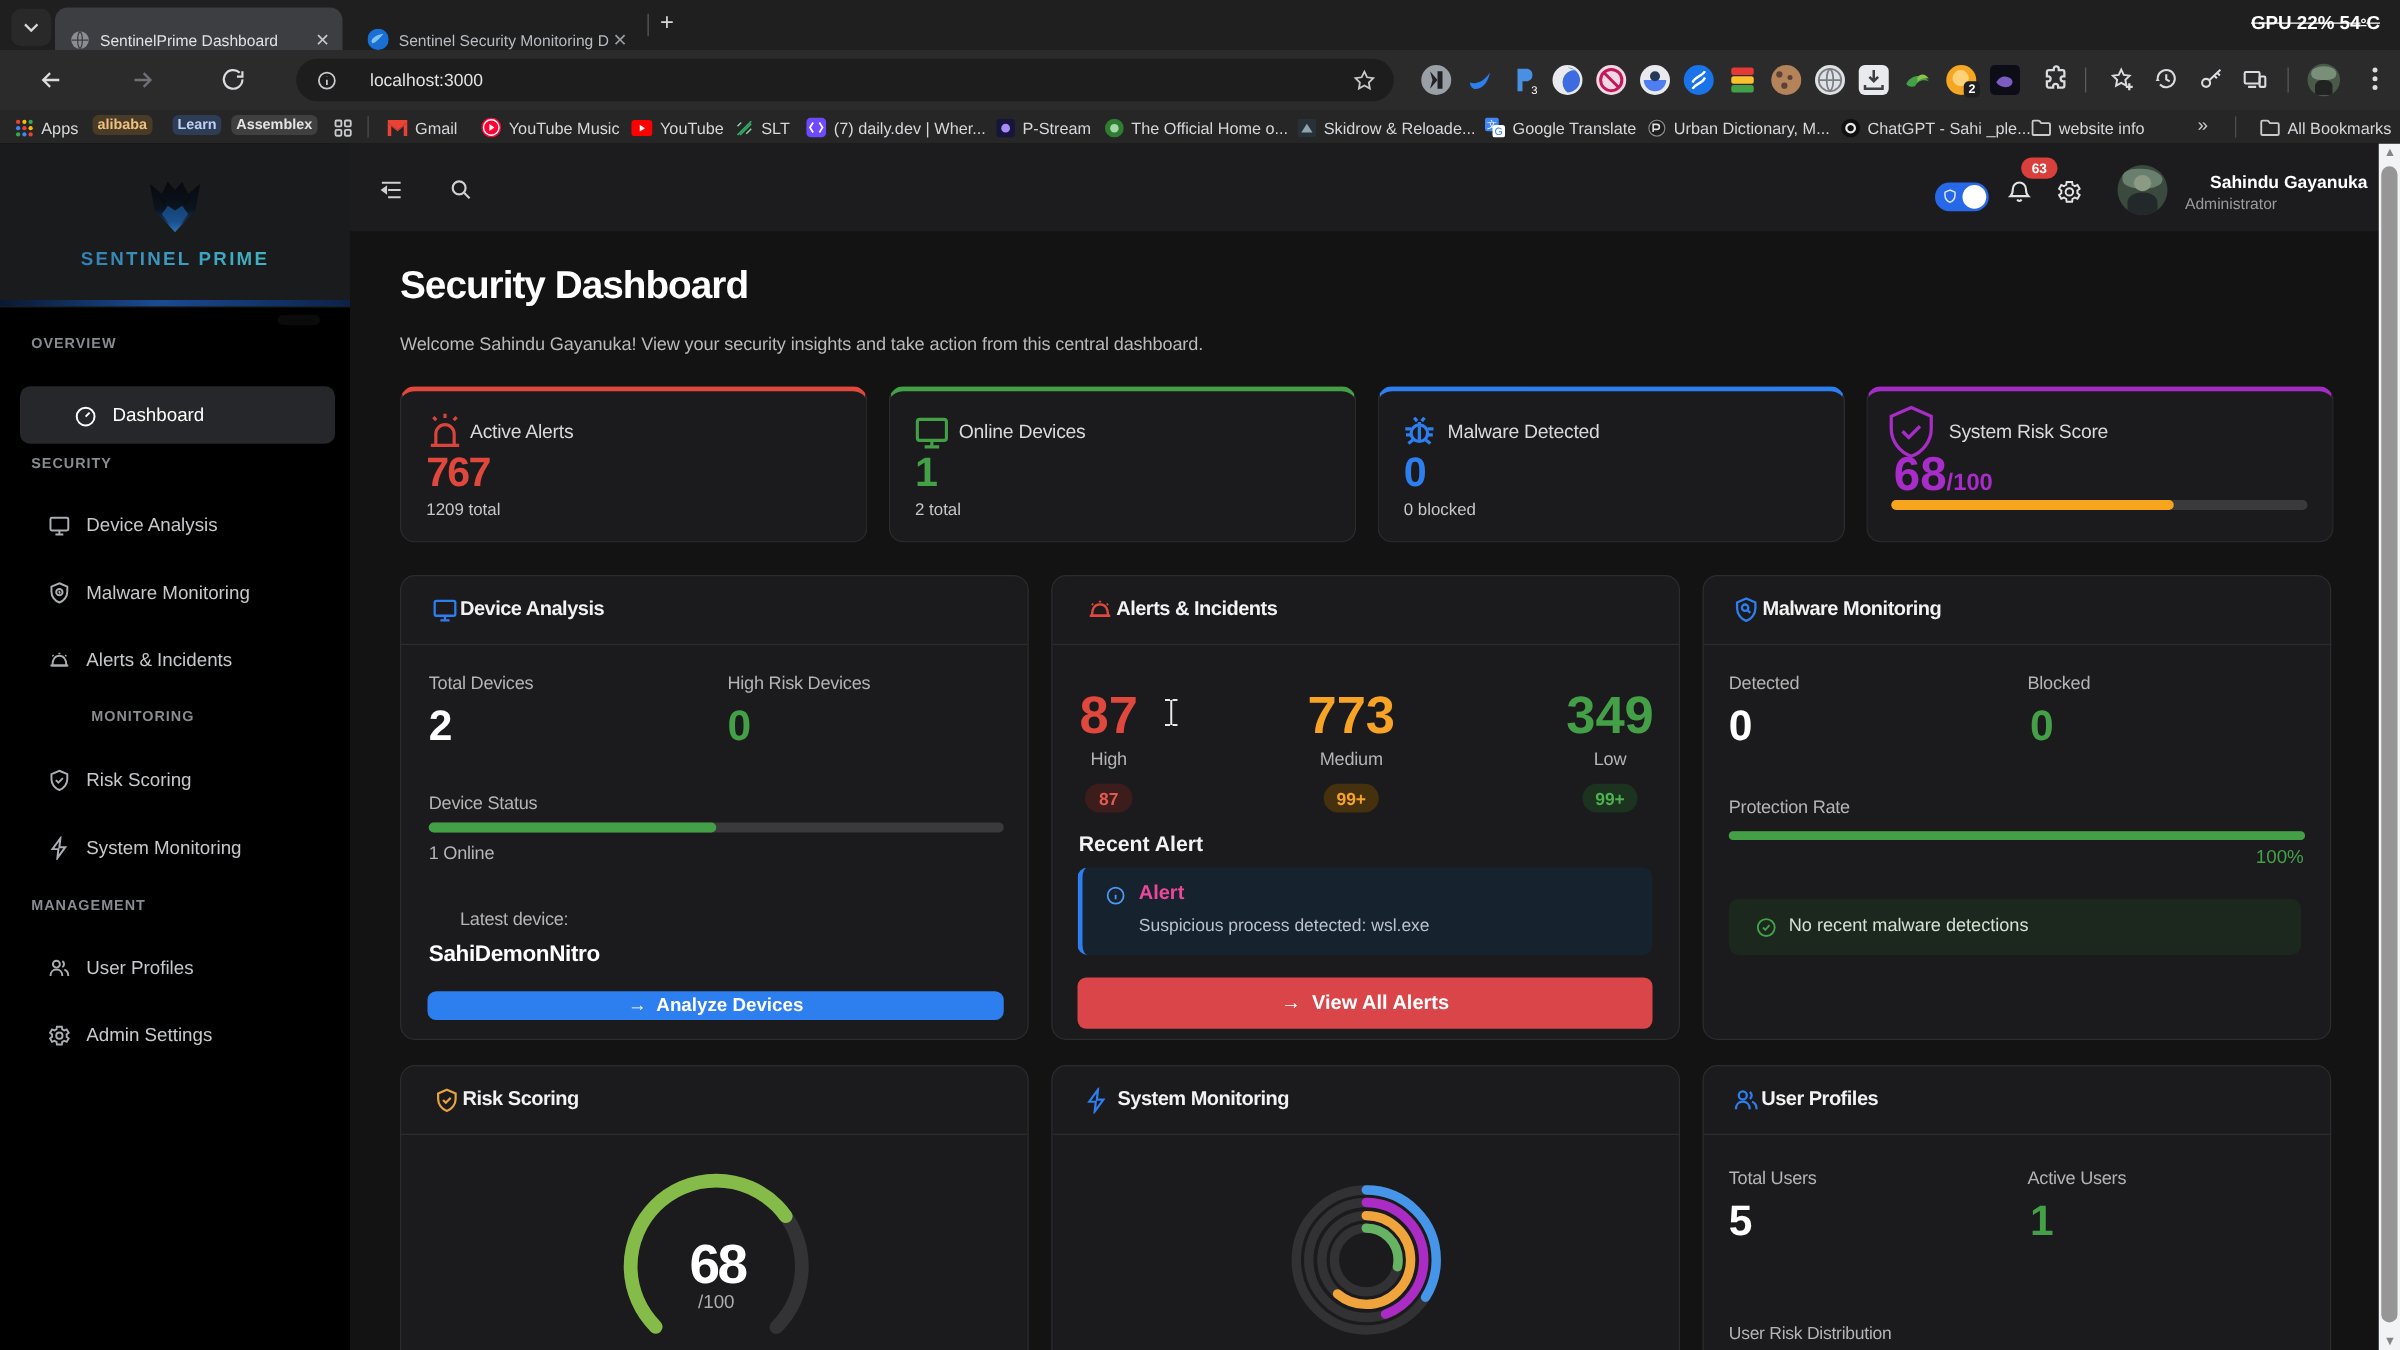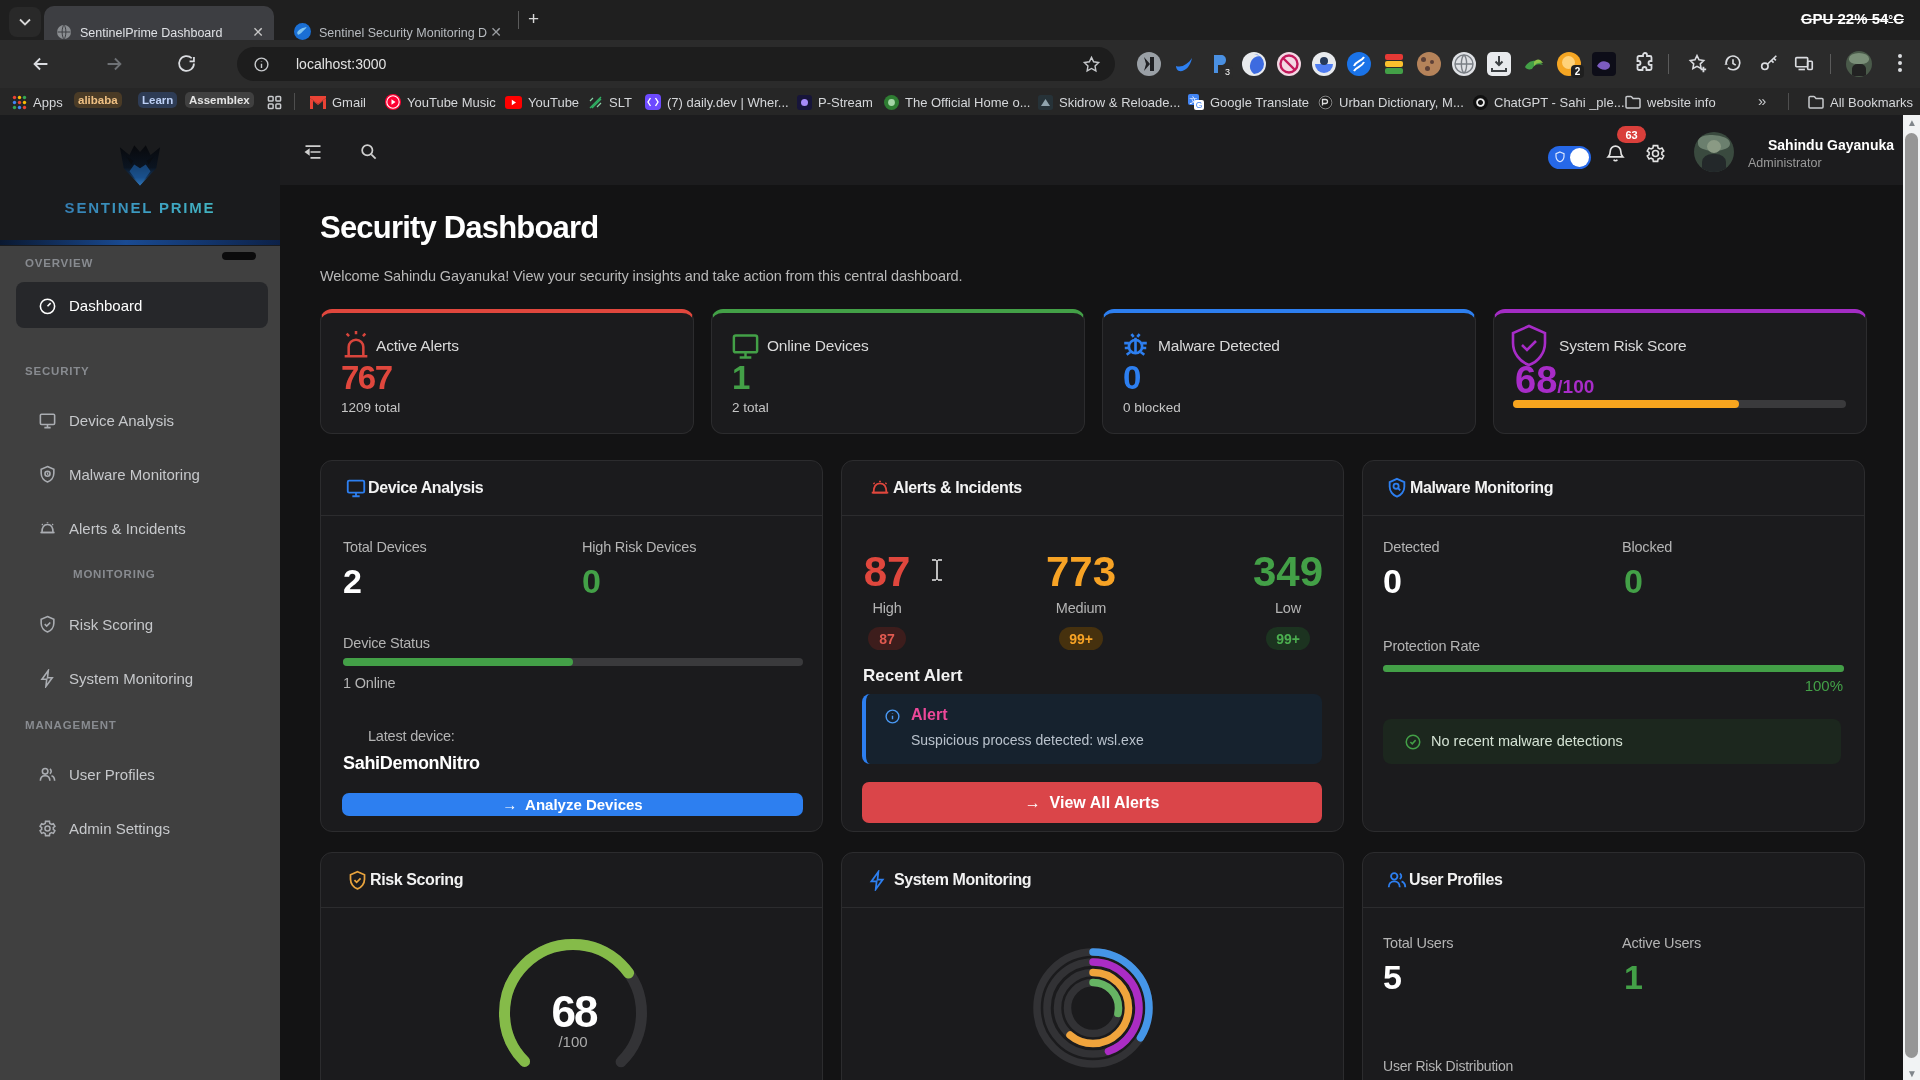--- a/index.html
+++ b/index.html
@@ -10,21 +10,21 @@
 #bookbar{position:absolute;left:0;top:88px;width:1920px;height:27px;background:#262626;}
 .tab{position:absolute;top:6px;height:34px;border-radius:10px 10px 0 0;display:flex;align-items:flex-end;color:#dfe1e5;font-size:12.5px;white-space:nowrap;overflow:hidden;}
 .tabclose{color:#c7c7c7;font-size:14px;margin-left:auto;}
 #chev{position:absolute;left:9px;top:7px;width:32px;height:30px;border-radius:8px;background:#292929;color:#d7d7d7;display:flex;align-items:center;justify-content:center;font-size:14px;}
 .navbtn{position:absolute;top:8px;color:#d9d9d9;font-size:19px;}
 #urlpill{position:absolute;left:237px;top:7px;width:878px;height:34px;border-radius:17px;background:#1d1d1d;display:flex;align-items:center;color:#e3e3e3;font-size:14px;}
 .bm{display:flex;align-items:center;gap:6px;color:#d5d7da;font-size:13px;position:absolute;top:4px;height:20px;white-space:nowrap;}
 .chip{border-radius:5px;padding:2px 4px;font-size:11.5px;font-weight:bold;position:absolute;top:4px;}
 .extico{position:absolute;top:12px;width:24px;height:24px;border-radius:50%;}
 
-#sidebar{position:absolute;left:0;top:115px;width:280px;height:965px;background:#404040;}
+#sidebar{position:absolute;left:0;top:115px;width:280px;height:965px;background:#000000;}
 #sblogo{position:absolute;left:0;top:0;width:280px;height:131px;background:#1a1b1d;}
 #appheader{position:absolute;left:280px;top:115px;width:1623px;height:70px;background:#1c1c1e;}
 #main{position:absolute;left:280px;top:115px;width:1623px;height:965px;background:#131314;}
 .navlabel{position:absolute;left:25px;color:#888b90;font-size:11.5px;letter-spacing:.8px;font-weight:bold;}
 .navitem{position:absolute;left:16px;width:252px;height:46px;border-radius:8px;display:flex;align-items:center;color:#c6c8cb;font-size:15px;}
 .navitem svg{margin-left:22px;margin-right:12px;}
 .navitem.active{background:#26272a;color:#fff;}
 
 .card{position:absolute;background:#1b1b1d;border:1px solid #2c2c2e;border-radius:12px;}
 .statcard{height:125px;width:374px;top:194px;}
@@ -320,22 +320,22 @@
           </linearGradient>
         </defs>
       <path d="M24 46 L7 28 L3 6 L13 14 L18 4 L24 11 L30 4 L35 14 L45 6 L41 28 Z" fill="url(#dg)"></path>
       <path d="M24 46 L13 31 L18 24 L24 28 L30 24 L35 31 Z" fill="#1d5fa8" opacity=".65"></path>
       <path d="M10 16 L17 20 L15 24 Z M38 16 L31 20 L33 24 Z" fill="#0a0d12" opacity=".9"></path>
     </svg>
     <div style="position:absolute;left:0;top:84px;width:280px;text-align:center;font-size:15px;font-weight:bold;letter-spacing:1.8px;background:linear-gradient(90deg,#2f66a8,#3c9cc2,#47c9c0);-webkit-background-clip:text;background-clip:text;color:transparent;">SENTINEL PRIME</div>
     <div style="position:absolute;left:0;top:125px;width:280px;height:5px;background:linear-gradient(90deg,#0a1830,#1a4b93 45%,#0c2148);"></div>
   </div>
   <div style="position:absolute;left:222px;top:137px;width:34px;height:8px;border-radius:4px;background:#0b0b0c;"></div>
-  <div class="navlabel" style="top:142px;">OVERVIEW</div>
-  <div class="navitem active" style="top:167px;">
+  <div class="navlabel" style="top:154px;">OVERVIEW</div>
+  <div class="navitem active" style="top:194px;padding-left:21px;">
     <svg width="19" height="19" viewBox="0 0 24 24" fill="none" stroke="#fff" stroke-width="2">
         <circle cx="12" cy="13" r="9"></circle>
         <path d="M12 13l4-4"></path>
       </svg>
     Dashboard
   </div>
   <div class="navlabel" style="top:250px;">SECURITY</div>
   <div class="navitem" style="top:282px;">
     <svg width="19" height="19" viewBox="0 0 24 24" fill="none" stroke="#aaadb2" stroke-width="2">
         <rect x="3" y="4" width="18" height="13" rx="1.5"></rect>

